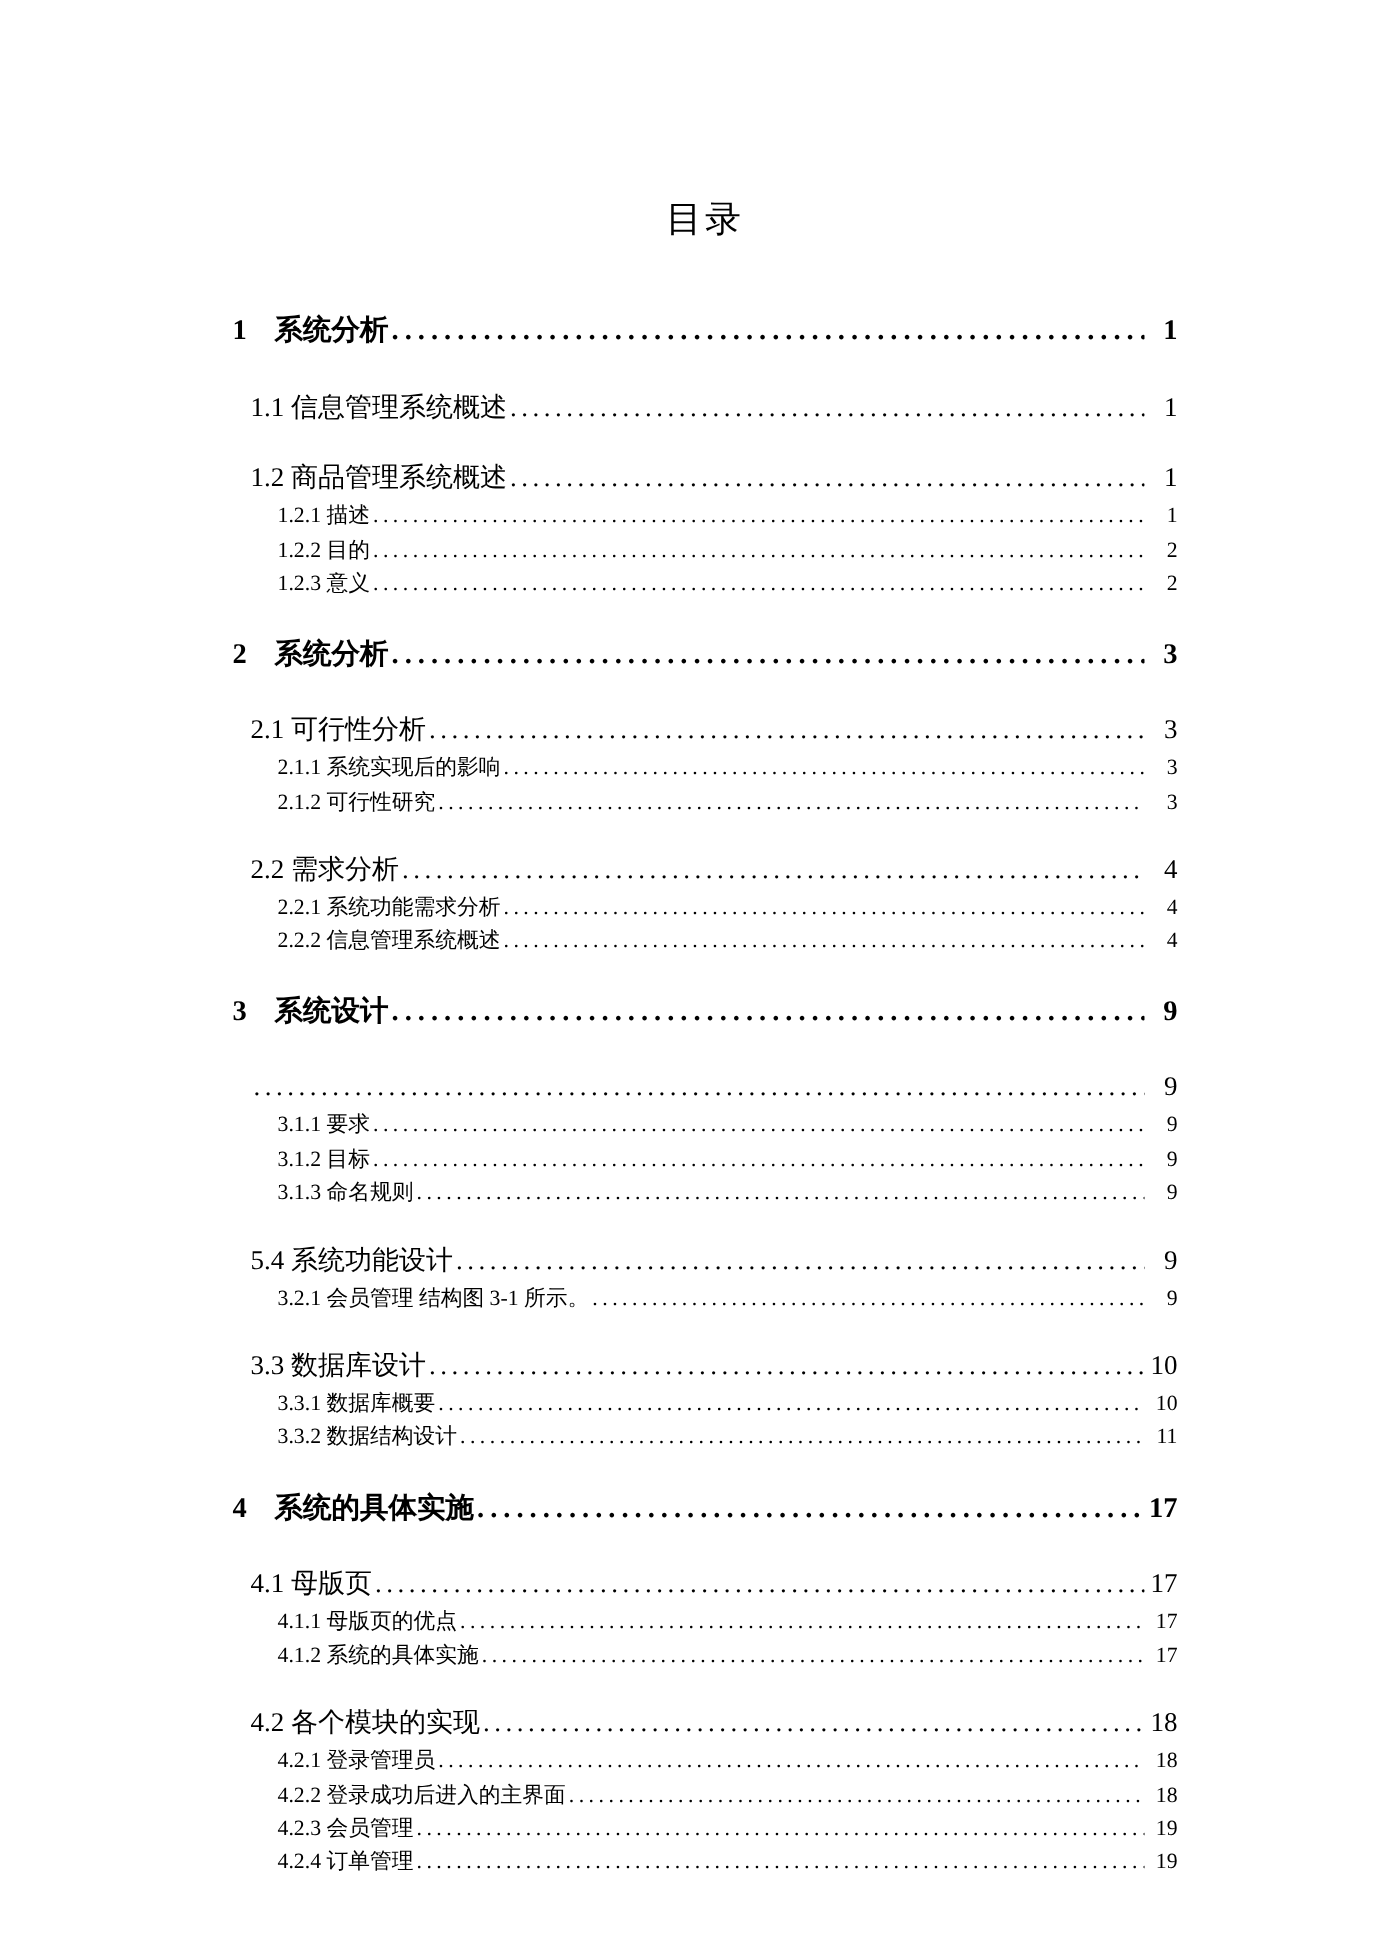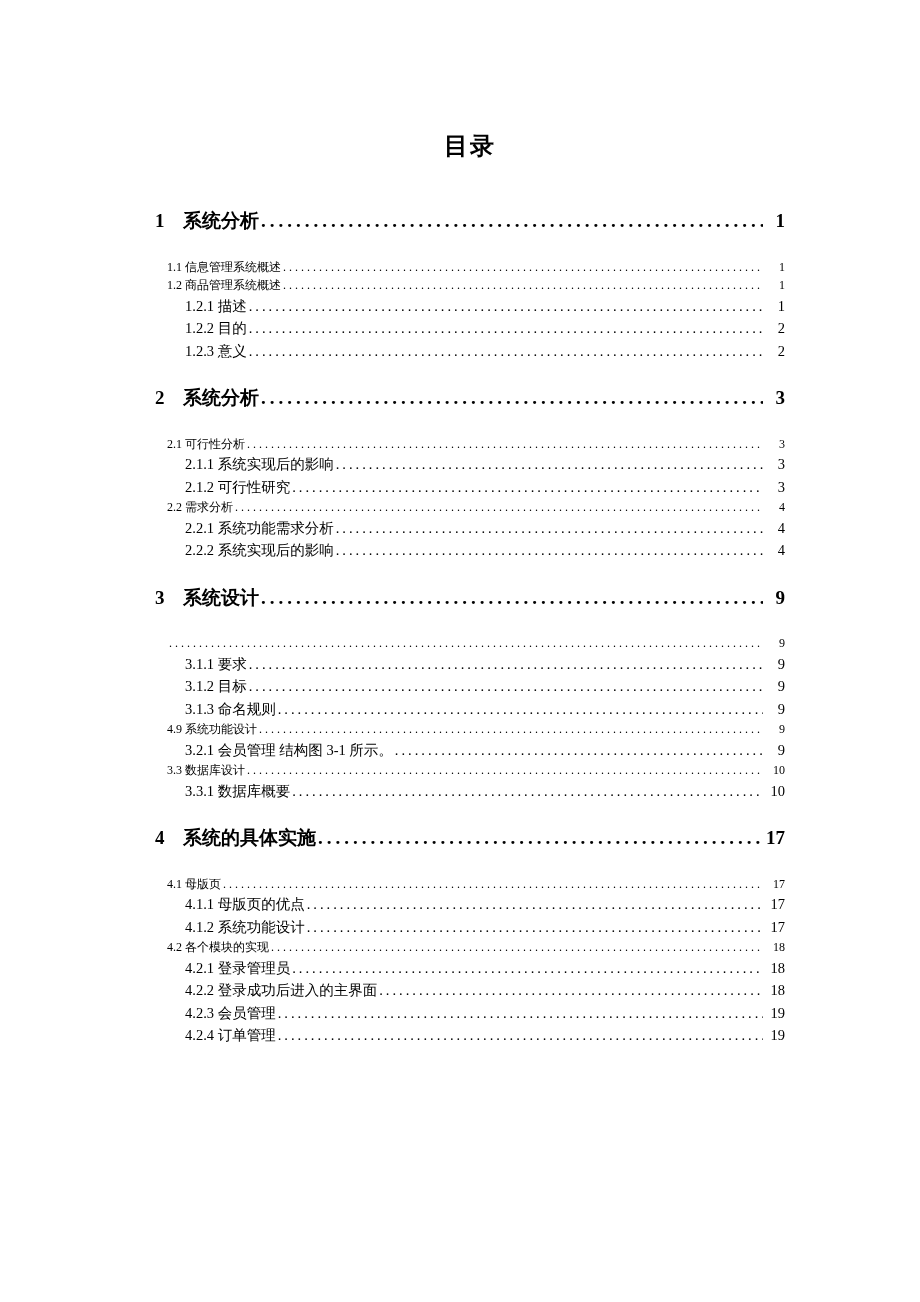--- a/index.html
+++ b/index.html
@@ -11,21 +11,21 @@
       background: #ffffff;
       font-family: "SimSun", "宋体", serif;
       width: 920px;
       height: 1302px;
       padding: 130px 135px 100px 155px;
       color: #000;
     }
     .title {
       text-align: center;
       font-size: 24px;
-      font-weight: bold;
+      font-weight: normal;
       margin-bottom: 45px;
       letter-spacing: 2px;
     }
     .toc-section {
       margin-bottom: 22px;
     }
     .toc-entry {
       display: flex;
       align-items: baseline;
       white-space: nowrap;
@@ -55,23 +55,24 @@
       margin-bottom: 22px;
     }
     .level1 .num {
       display: inline-block;
       width: 28px;
     }
     .level1 .dots::before {
       letter-spacing: 4px;
     }
     .level2 {
-      font-size: 12px;
+      font-size: 18px;
       line-height: 1.55;
       padding-left: 12px;
+      margin-top: 20px;
     }
     .level3 {
       font-size: 14.5px;
       line-height: 1.55;
       padding-left: 30px;
       align-items: center;
     }
     .level1 .page {
       min-width: 20px;
     }
@@ -144,21 +145,21 @@
         <span class="label">2.2 需求分析</span>
         <span class="dots"></span>
         <span class="page">4</span>
       </div>
       <div class="toc-entry level3">
         <span class="label">2.2.1 系统功能需求分析</span>
         <span class="dots"></span>
         <span class="page">4</span>
       </div>
       <div class="toc-entry level3">
-        <span class="label">2.2.2 系统实现后的影响</span>
+        <span class="label">2.2.2 信息管理系统概述</span>
         <span class="dots"></span>
         <span class="page">4</span>
       </div>
     </div>
     <div class="toc-section">
       <div class="toc-entry level1">
         <span class="num label">3</span>
         <span class="label">系统设计</span>
         <span class="dots"></span>
         <span class="page">9</span>
@@ -176,59 +177,64 @@
         <span class="label">3.1.2 目标</span>
         <span class="dots"></span>
         <span class="page">9</span>
       </div>
       <div class="toc-entry level3">
         <span class="label">3.1.3 命名规则</span>
         <span class="dots"></span>
         <span class="page">9</span>
       </div>
       <div class="toc-entry level2">
-        <span class="label">4.9 系统功能设计</span>
+        <span class="label">5.4 系统功能设计</span>
         <span class="dots"></span>
         <span class="page">9</span>
       </div>
       <div class="toc-entry level3">
         <span class="label">3.2.1 会员管理 结构图 3-1 所示。</span>
         <span class="dots"></span>
         <span class="page">9</span>
       </div>
       <div class="toc-entry level2">
         <span class="label">3.3 数据库设计</span>
         <span class="dots"></span>
         <span class="page">10</span>
       </div>
       <div class="toc-entry level3">
         <span class="label">3.3.1 数据库概要</span>
         <span class="dots"></span>
         <span class="page">10</span>
+      </div>
+      <div class="toc-entry level3">
+        <span class="label">3.3.2 数据结构设计</span>
+        <span class="dots"></span>
+        <span class="page">11</span>
       </div>
     </div>
     <div class="toc-section">
       <div class="toc-entry level1">
         <span class="num label">4</span>
         <span class="label">系统的具体实施</span>
         <span class="dots"></span>
         <span class="page">17</span>
       </div>
       <div class="toc-entry level2">
         <span class="label">4.1 母版页</span>
         <span class="dots"></span>
         <span class="page">17</span>
       </div>
       <div class="toc-entry level3">
         <span class="label">4.1.1 母版页的优点</span>
         <span class="dots"></span>
         <span class="page">17</span>
       </div>
       <div class="toc-entry level3">
-        <span class="label">4.1.2 系统功能设计</span>
+        <span class="label">4.1.2 系统的具体实施</span>
         <span class="dots"></span>
         <span class="page">17</span>
       </div>
       <div class="toc-entry level2">
         <span class="label">4.2 各个模块的实现</span>
         <span class="dots"></span>
         <span class="page">18</span>
       </div>
       <div class="toc-entry level3">
         <span class="label">4.2.1 登录管理员</span>

